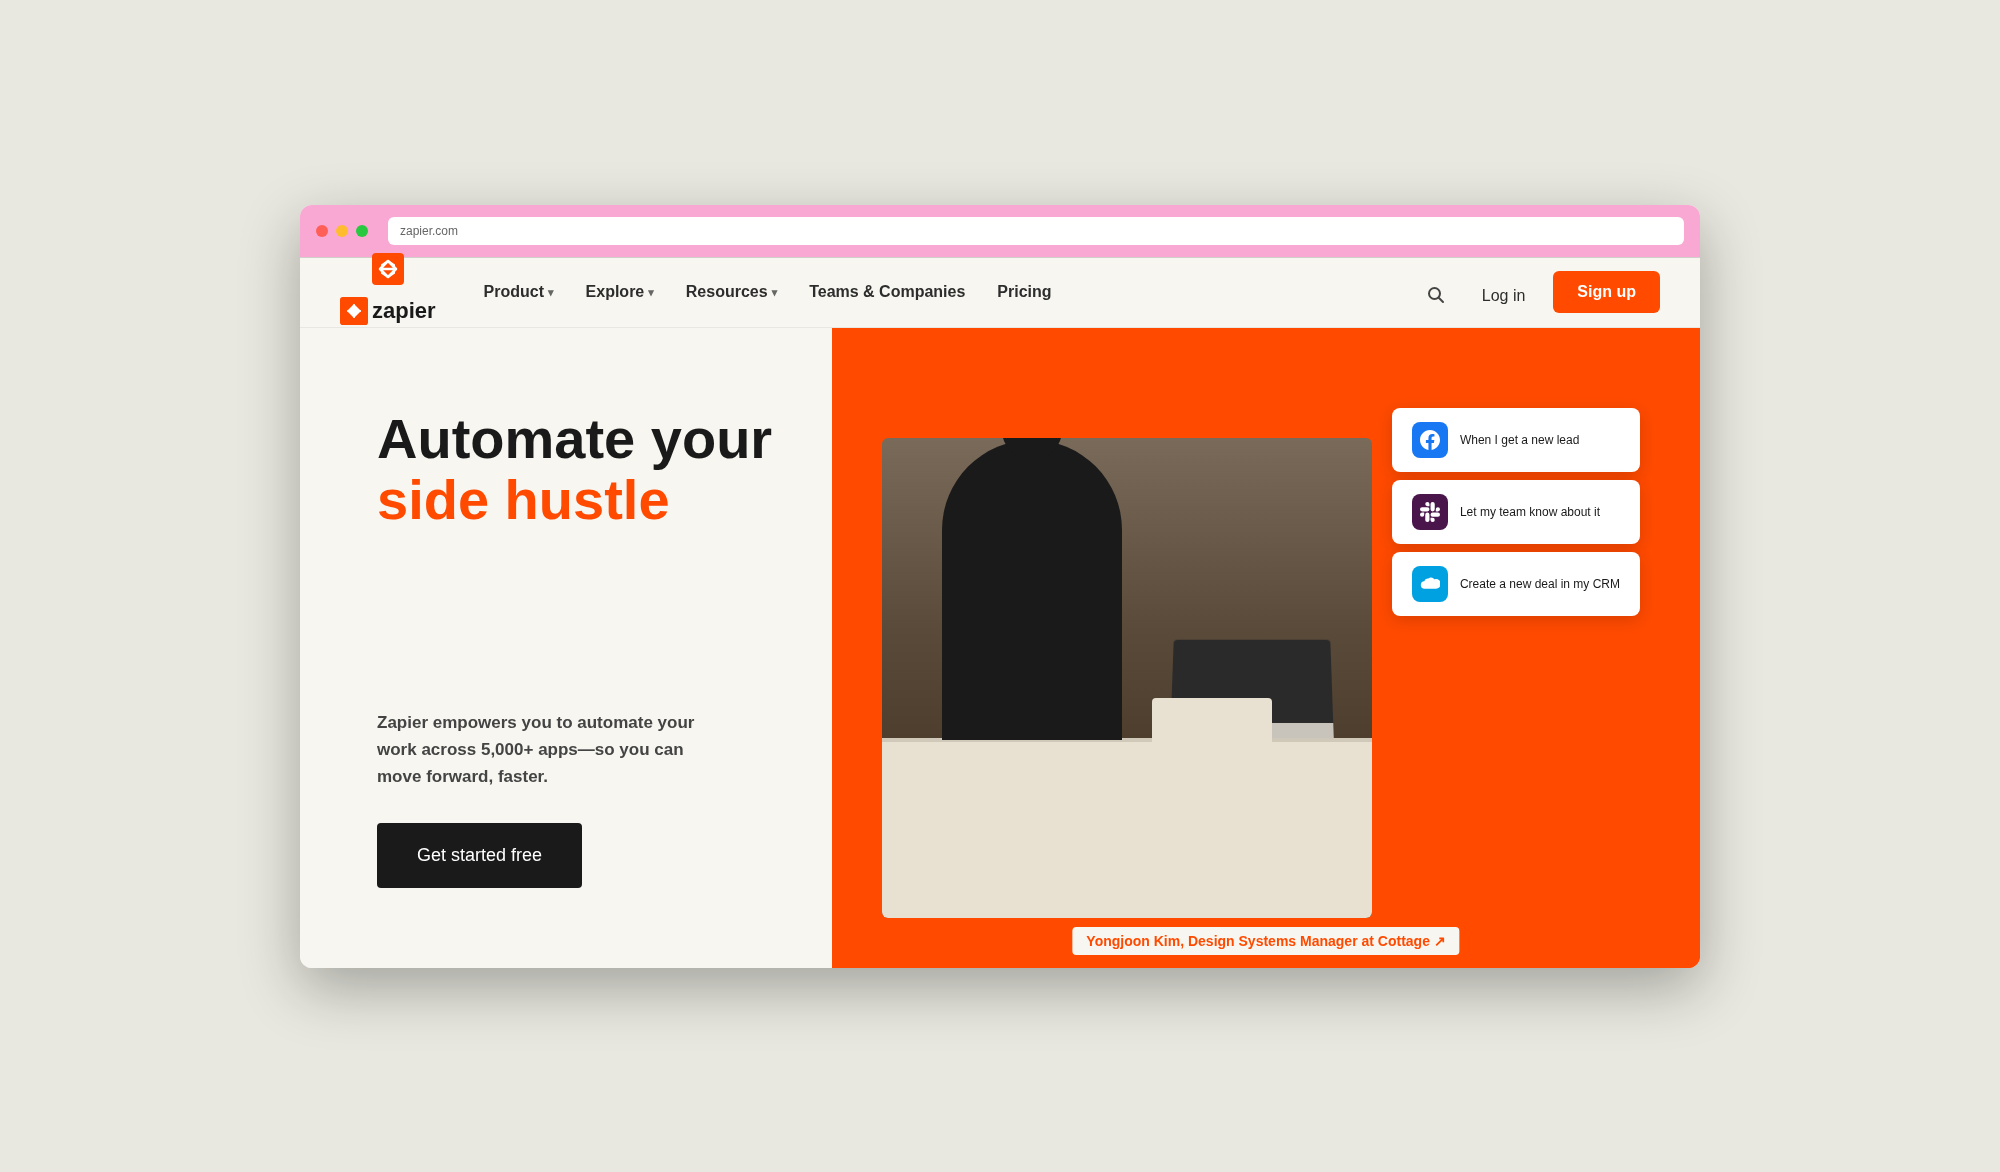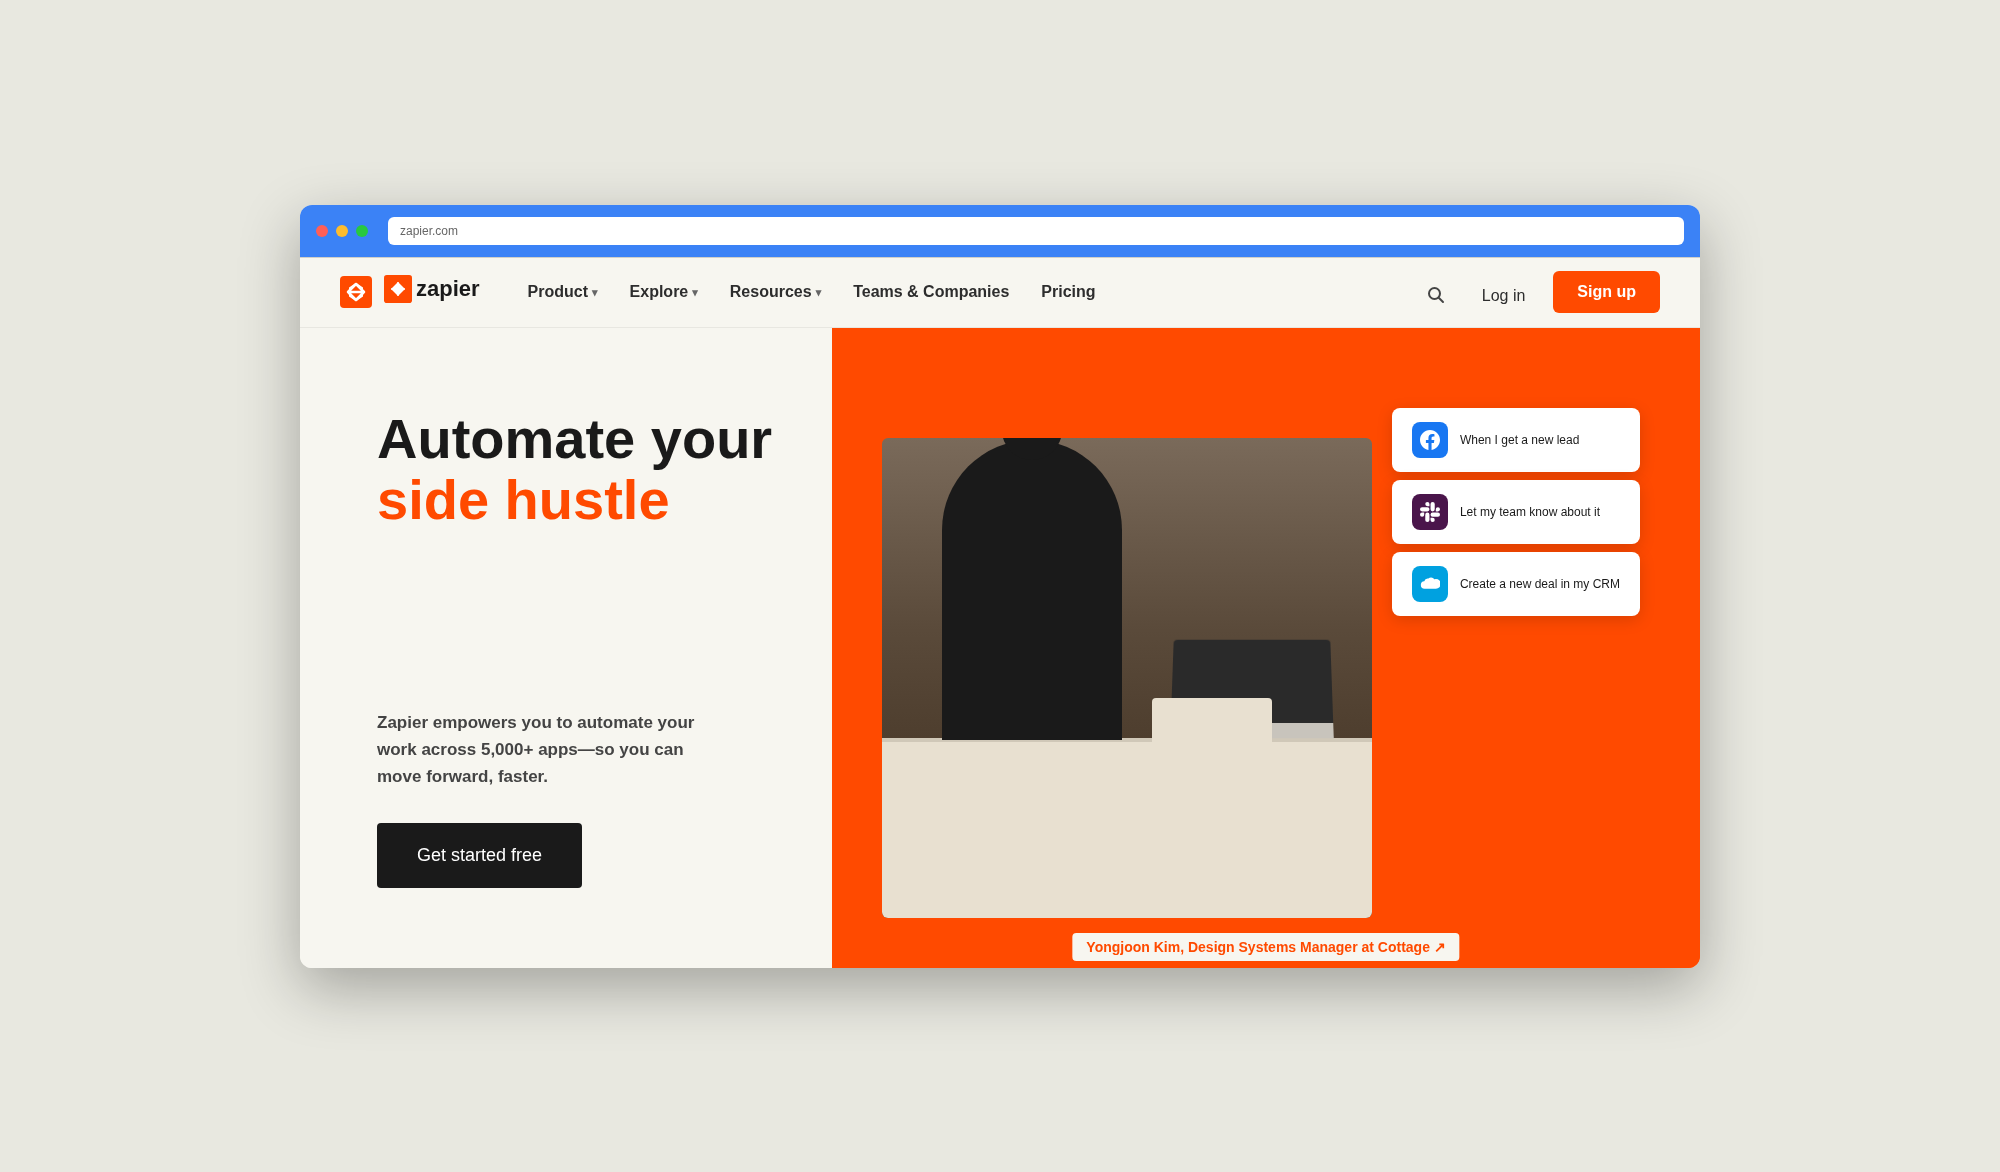--- a/index.html
+++ b/index.html
@@ -14,21 +14,21 @@
     }
     .browser-window {
       width: 1400px;
       max-width: 100%;
       background: #f7f6f0;
       border-radius: 12px;
       overflow: hidden;
       box-shadow: 0 20px 60px rgba(0,0,0,0.3);
     }
     .browser-chrome {
-      background: #3b82f6;
+      background: #f9a8d4;
       padding: 12px 16px;
       display: flex;
       align-items: center;
       gap: 8px;
       border-bottom: 1px solid #d0cfc9;
     }
     .browser-dot {
       width: 12px;
       height: 12px;
       border-radius: 50%;
@@ -62,20 +62,21 @@
       align-items: center;
       gap: 0;
       border-bottom: 1px solid #e8e7e1;
     }
     .logo {
       display: flex;
       align-items: center;
       gap: 12px;
       margin-right: 32px;
       text-decoration: none;
+      flex-direction: column;
     }
     .logo-icon {
       width: 32px;
       height: 32px;
     }
     .logo-text {
       font-size: 22px;
       font-weight: 700;
       color: #1a1a1a;
     }
@@ -363,21 +364,21 @@
             <div class="card-icon card-icon-sf">
               <svg width="20" height="20" viewBox="0 0 24 24" fill="white">
                 <path d="M10.065 5.484a4.53 4.53 0 0 1 3.225-1.34 4.57 4.57 0 0 1 3.9 2.153 5.82 5.82 0 0 1 2.006-.356 5.85 5.85 0 0 1 5.85 5.85 5.85 5.85 0 0 1-5.85 5.85H5.5A4.5 4.5 0 0 1 1 13.142a4.5 4.5 0 0 1 4.11-4.488 4.52 4.52 0 0 1 4.955-3.17z"></path>
               </svg>
             </div>
             <span class="card-text">Create a new deal in my CRM</span>
           </div>
 
         </div>
 
-        <div style="position:absolute;bottom:7px;left:50%;transform:translateX(-50%);white-space:nowrap;">
+        <div style="position:absolute;bottom:13px;left:50%;transform:translateX(-50%);white-space:nowrap;">
           <span style="color:#ff4a00;font-weight:600;font-size:14px;background:#f7f6f0;padding:6px 14px;border-radius:4px;display:flex;align-items:center;gap:4px;">
             <span>Yongjoon Kim, Design Systems Manager at Cottage</span>
             <span>↗</span>
           </span>
         </div>
       </div>
     </div>
 
   </div>
 </div>

